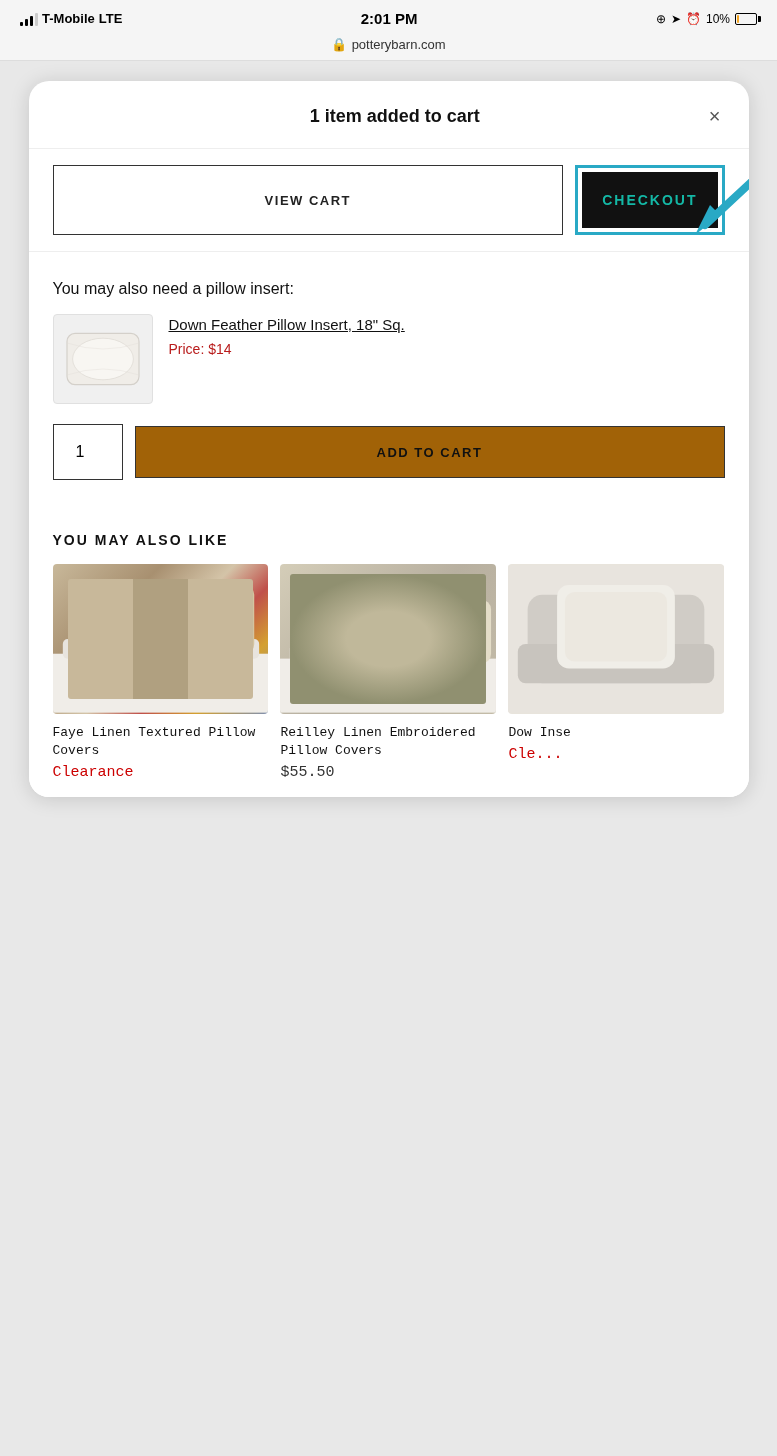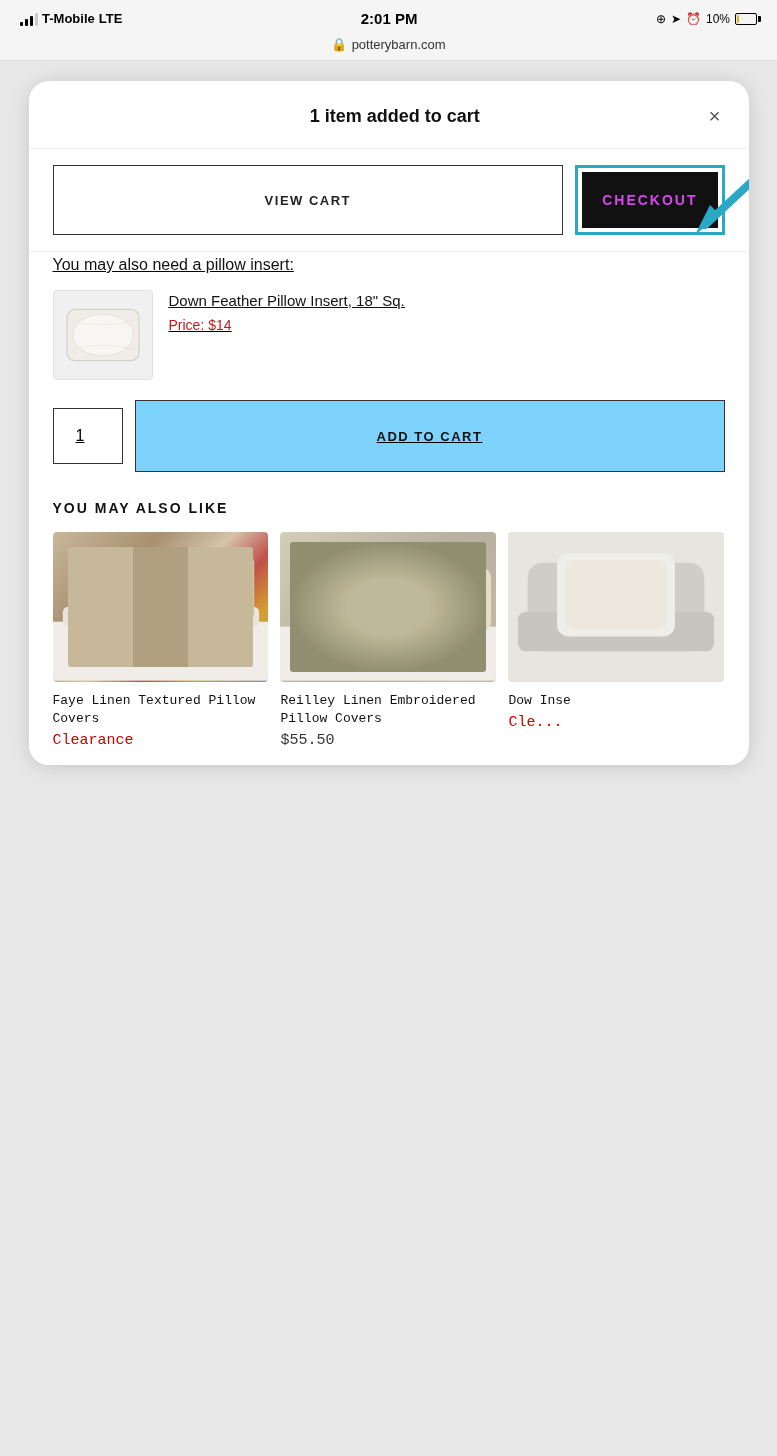--- a/index.html
+++ b/index.html
@@ -168,29 +168,28 @@
     .checkout-btn {
       width: 100%;
       padding: 20px;
       background: #111;
       border: none;
       font-size: 14px;
       font-weight: 600;
       letter-spacing: 2px;
       text-transform: uppercase;
       cursor: pointer;
-      color: #d946ef;
+      color: #14b8a6;
     }
 
     
     .pillow-section {
-      padding: 4px 24px;
+      padding: 28px 24px;
       border-top: 1px solid #eee;
       position: relative;
-      text-decoration: underline;
     }
 
     .pillow-heading {
       font-size: 16px;
       font-weight: 500;
       color: #111;
       margin-bottom: 16px;
     }
 
     .pillow-product {
@@ -247,22 +246,22 @@
       height: 56px;
       border: 1.5px solid #333;
       text-align: center;
       font-size: 16px;
       font-weight: 500;
       background: #fff;
     }
 
     .add-to-cart-btn {
       flex: 1;
-      height: 72px;
-      background: #7dd3fc;
+      height: 52px;
+      background: #a16207;
       border: 1.5px solid #333;
       font-size: 13px;
       font-weight: 700;
       letter-spacing: 1.5px;
       text-transform: uppercase;
       cursor: pointer;
       color: #111;
     }
 
     

